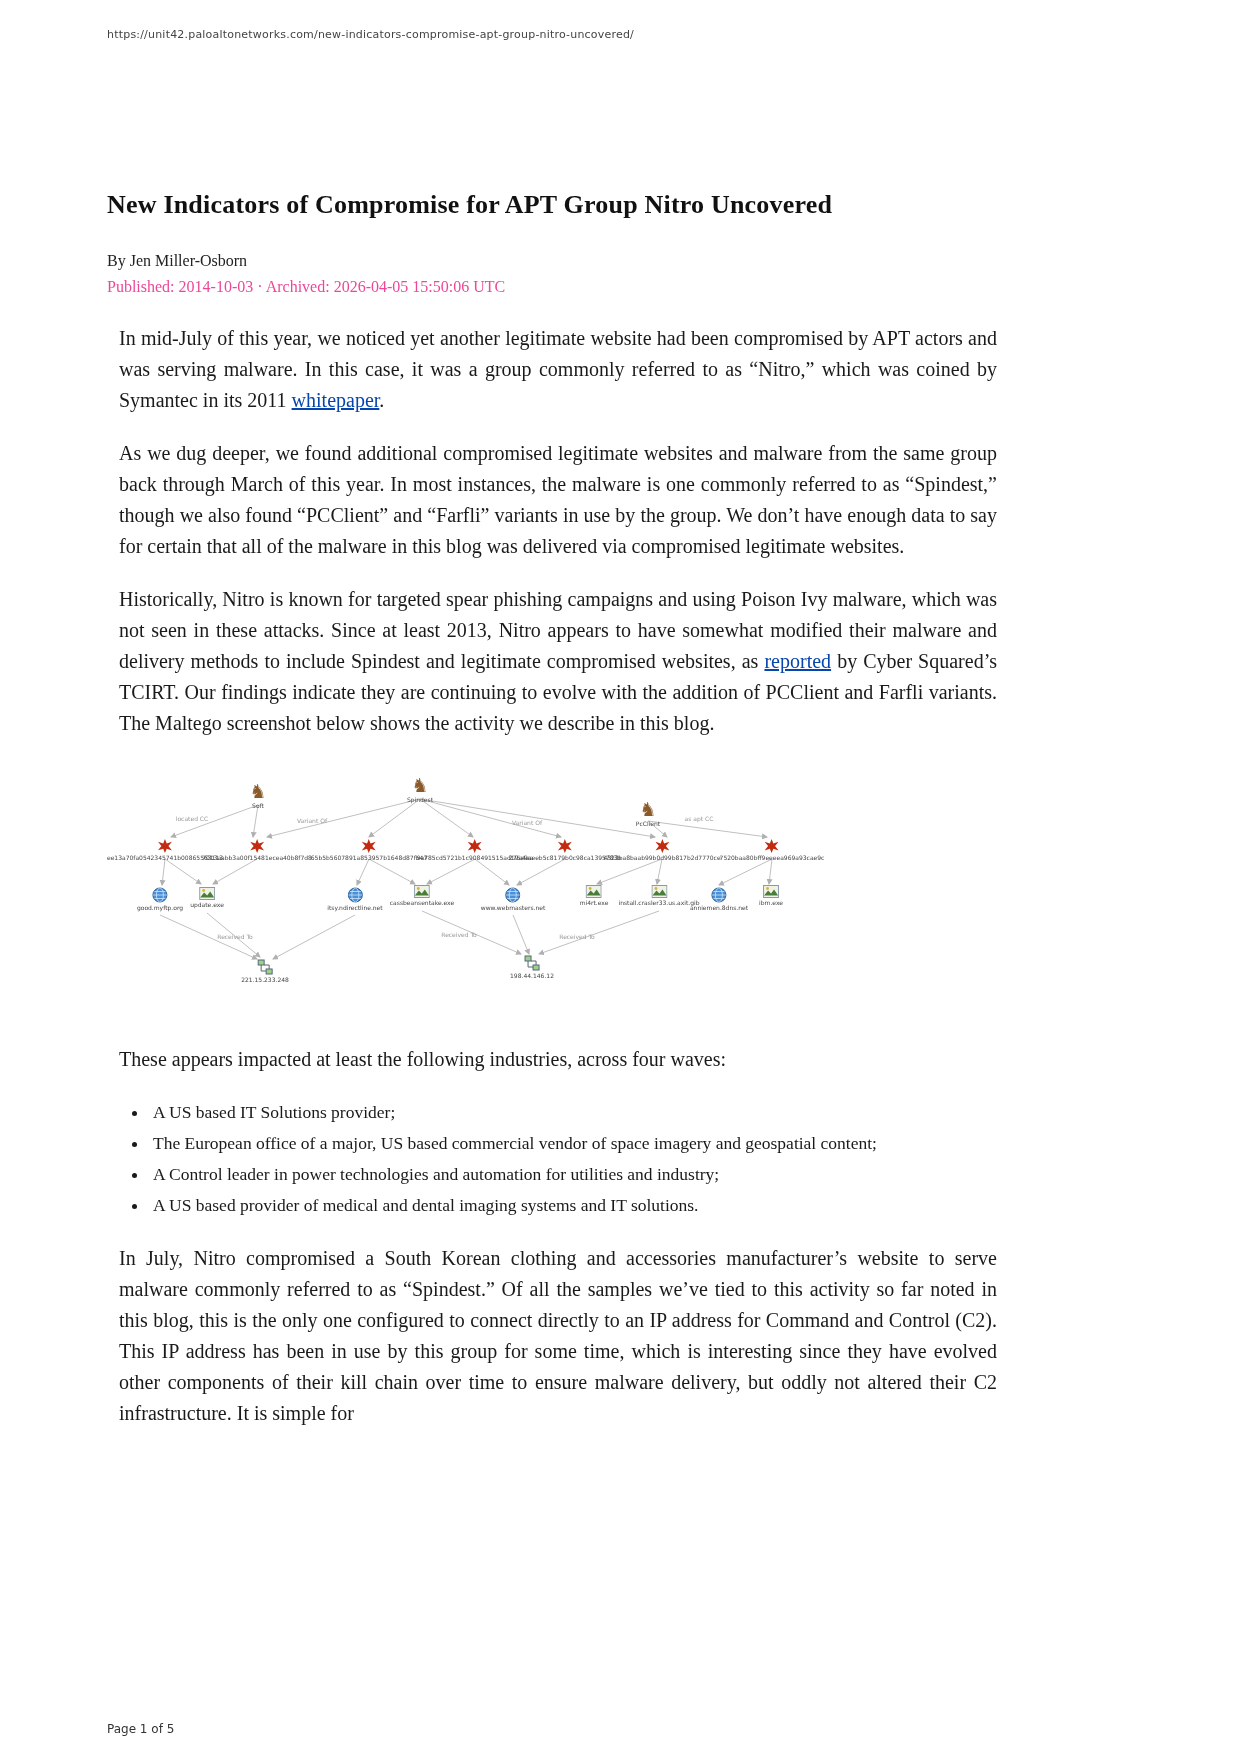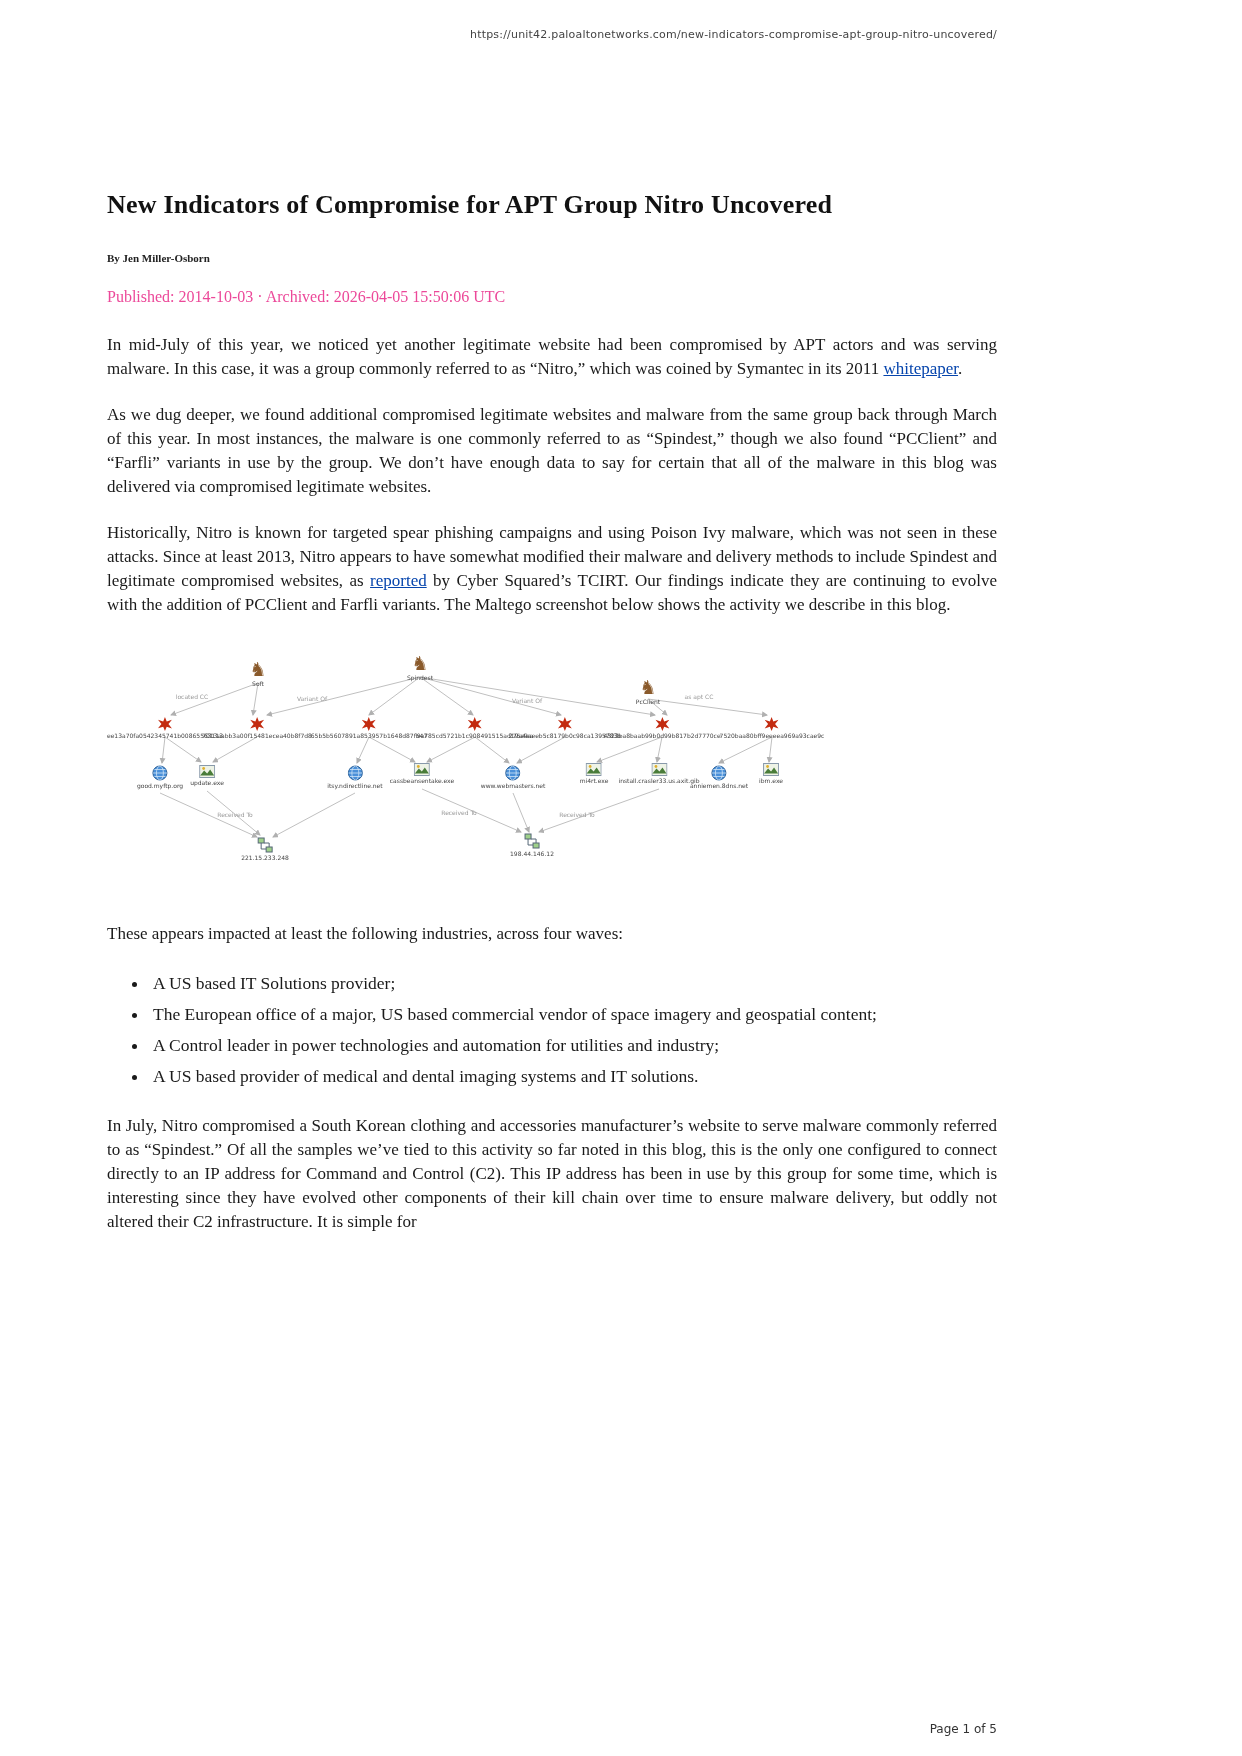--- a/index.html
+++ b/index.html
@@ -3,31 +3,31 @@
 <meta charset="utf-8">
 <style>
   * { margin:0; padding:0; box-sizing:border-box; }
   html,body { background:#ffffff; }
   body {
     width:1242px; height:1756px; position:relative;
     font-family:"Liberation Serif", serif; color:#1a1a1a;
     overflow:hidden;
   }
   .centerline {
-    position:absolute; left:107px; width:890px; text-align:right;
+    position:absolute; left:107px; width:890px; text-align:left;
     font-family:"DejaVu Sans", sans-serif; color:#444;
   }
   .url-header { top:28px; font-size:11px; letter-spacing:0.2px; }
   .page-footer { top:1722px; font-size:12px; color:#333; }
 
   .content { position:absolute; left:107px; top:190px; width:890px; }
   h1 { font-size:26px; font-weight:bold; color:#111; margin-bottom:32px; letter-spacing:0.2px; }
-  .byline { font-size:11px; color:#222; margin-bottom:24px;font-weight:bold; }
+  .byline { font-size:16px; color:#222; margin-bottom:8px; }
   .meta   { font-size:16px;  color:#ec4899; margin-bottom:27px; }
-  p.body-par { font-size:17px; line-height:24px; margin-bottom:22px; text-align:justify; }
+  p.body-par { font-size:20px; line-height:31px; margin-bottom:22px; text-align:justify;margin-left:12px; }
   a { color:var(--link, #0645ad); text-decoration:underline; cursor:pointer; }
   ul.industries { margin:2px 0 22px 42px; }
   ul.industries li { font-size:17.5px; line-height:31px; padding-left:4px; }
 
   
   .maltego { position:relative; width:890px; height:265px; margin:8px 0 18px 0; }
   .maltego svg.edges { position:absolute; left:0; top:0; }
   .gnode { position:absolute; transform:translateX(-50%); display:flex; flex-direction:column;
            align-items:center; text-align:center; }
   .glabel { font-family:"DejaVu Sans", sans-serif; font-size:6px; line-height:8px;

